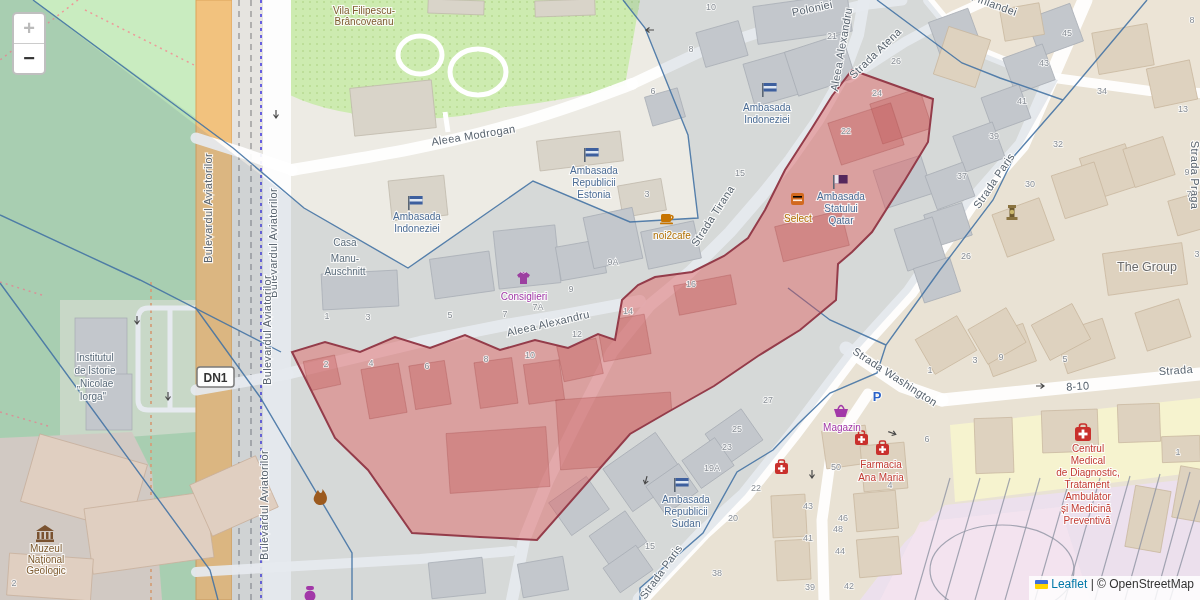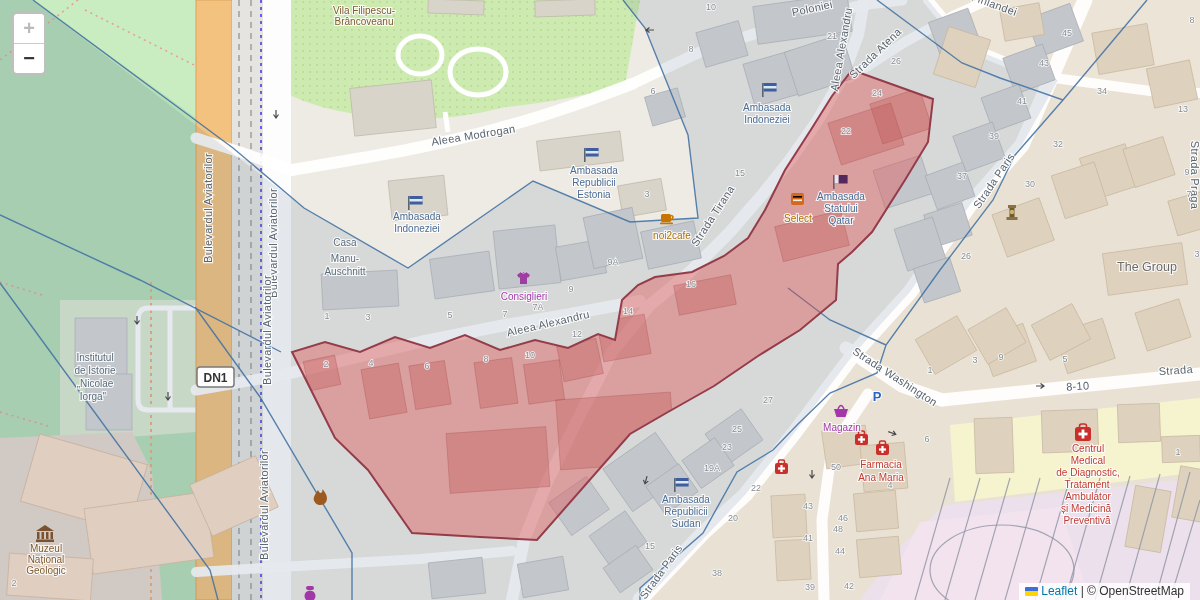--- a/index.html
+++ b/index.html
@@ -26,22 +26,22 @@
   .boundary{stroke:var(--boundary_blue);stroke-width:1.4;fill:none;opacity:.88;}
   .rail{stroke:#8f93a3;stroke-width:1.2;fill:none;opacity:.8;}
   .arrow{stroke:#4a4a4a;stroke-width:1.2;fill:none;}
   
   .zoomctl{position:absolute;top:12px;left:12px;width:30px;border:2px solid rgba(0,0,0,.25);
     border-radius:5px;background:#fff;z-index:10;}
   .zoomctl a{display:block;width:30px;height:29px;line-height:29px;text-align:center;
     font-size:20px;font-weight:bold;color:#333;text-decoration:none;cursor:pointer;}
   .zoomctl a.zin{color:#bbb;border-bottom:1px solid #ccc;cursor:default;}
   
-  .attribution{position:absolute;right:10px;bottom:0;background:rgba(255,255,255,.82);
-    padding:1px 6px 2px 6px;font-size:12px;color:#333;z-index:10;white-space:nowrap;}
+  .attribution{position:absolute;right:0;bottom:0;background:rgba(255,255,255,.82);
+    padding:1px 6px 9px 6px;font-size:12px;color:#333;z-index:10;white-space:nowrap;}
   .attribution a{color:var(--link_blue);text-decoration:none;}
   .uaflag{display:inline-block;width:13px;height:9px;margin-right:3px;vertical-align:-1px;
     background:linear-gradient(#3e6fd8 50%,#ffd500 50%);border-radius:1px;}
 </style>
 </head>
 <body>
 
 <div id="map">
 <svg width="1200" height="600" viewBox="0 0 1200 600">
   <defs>

